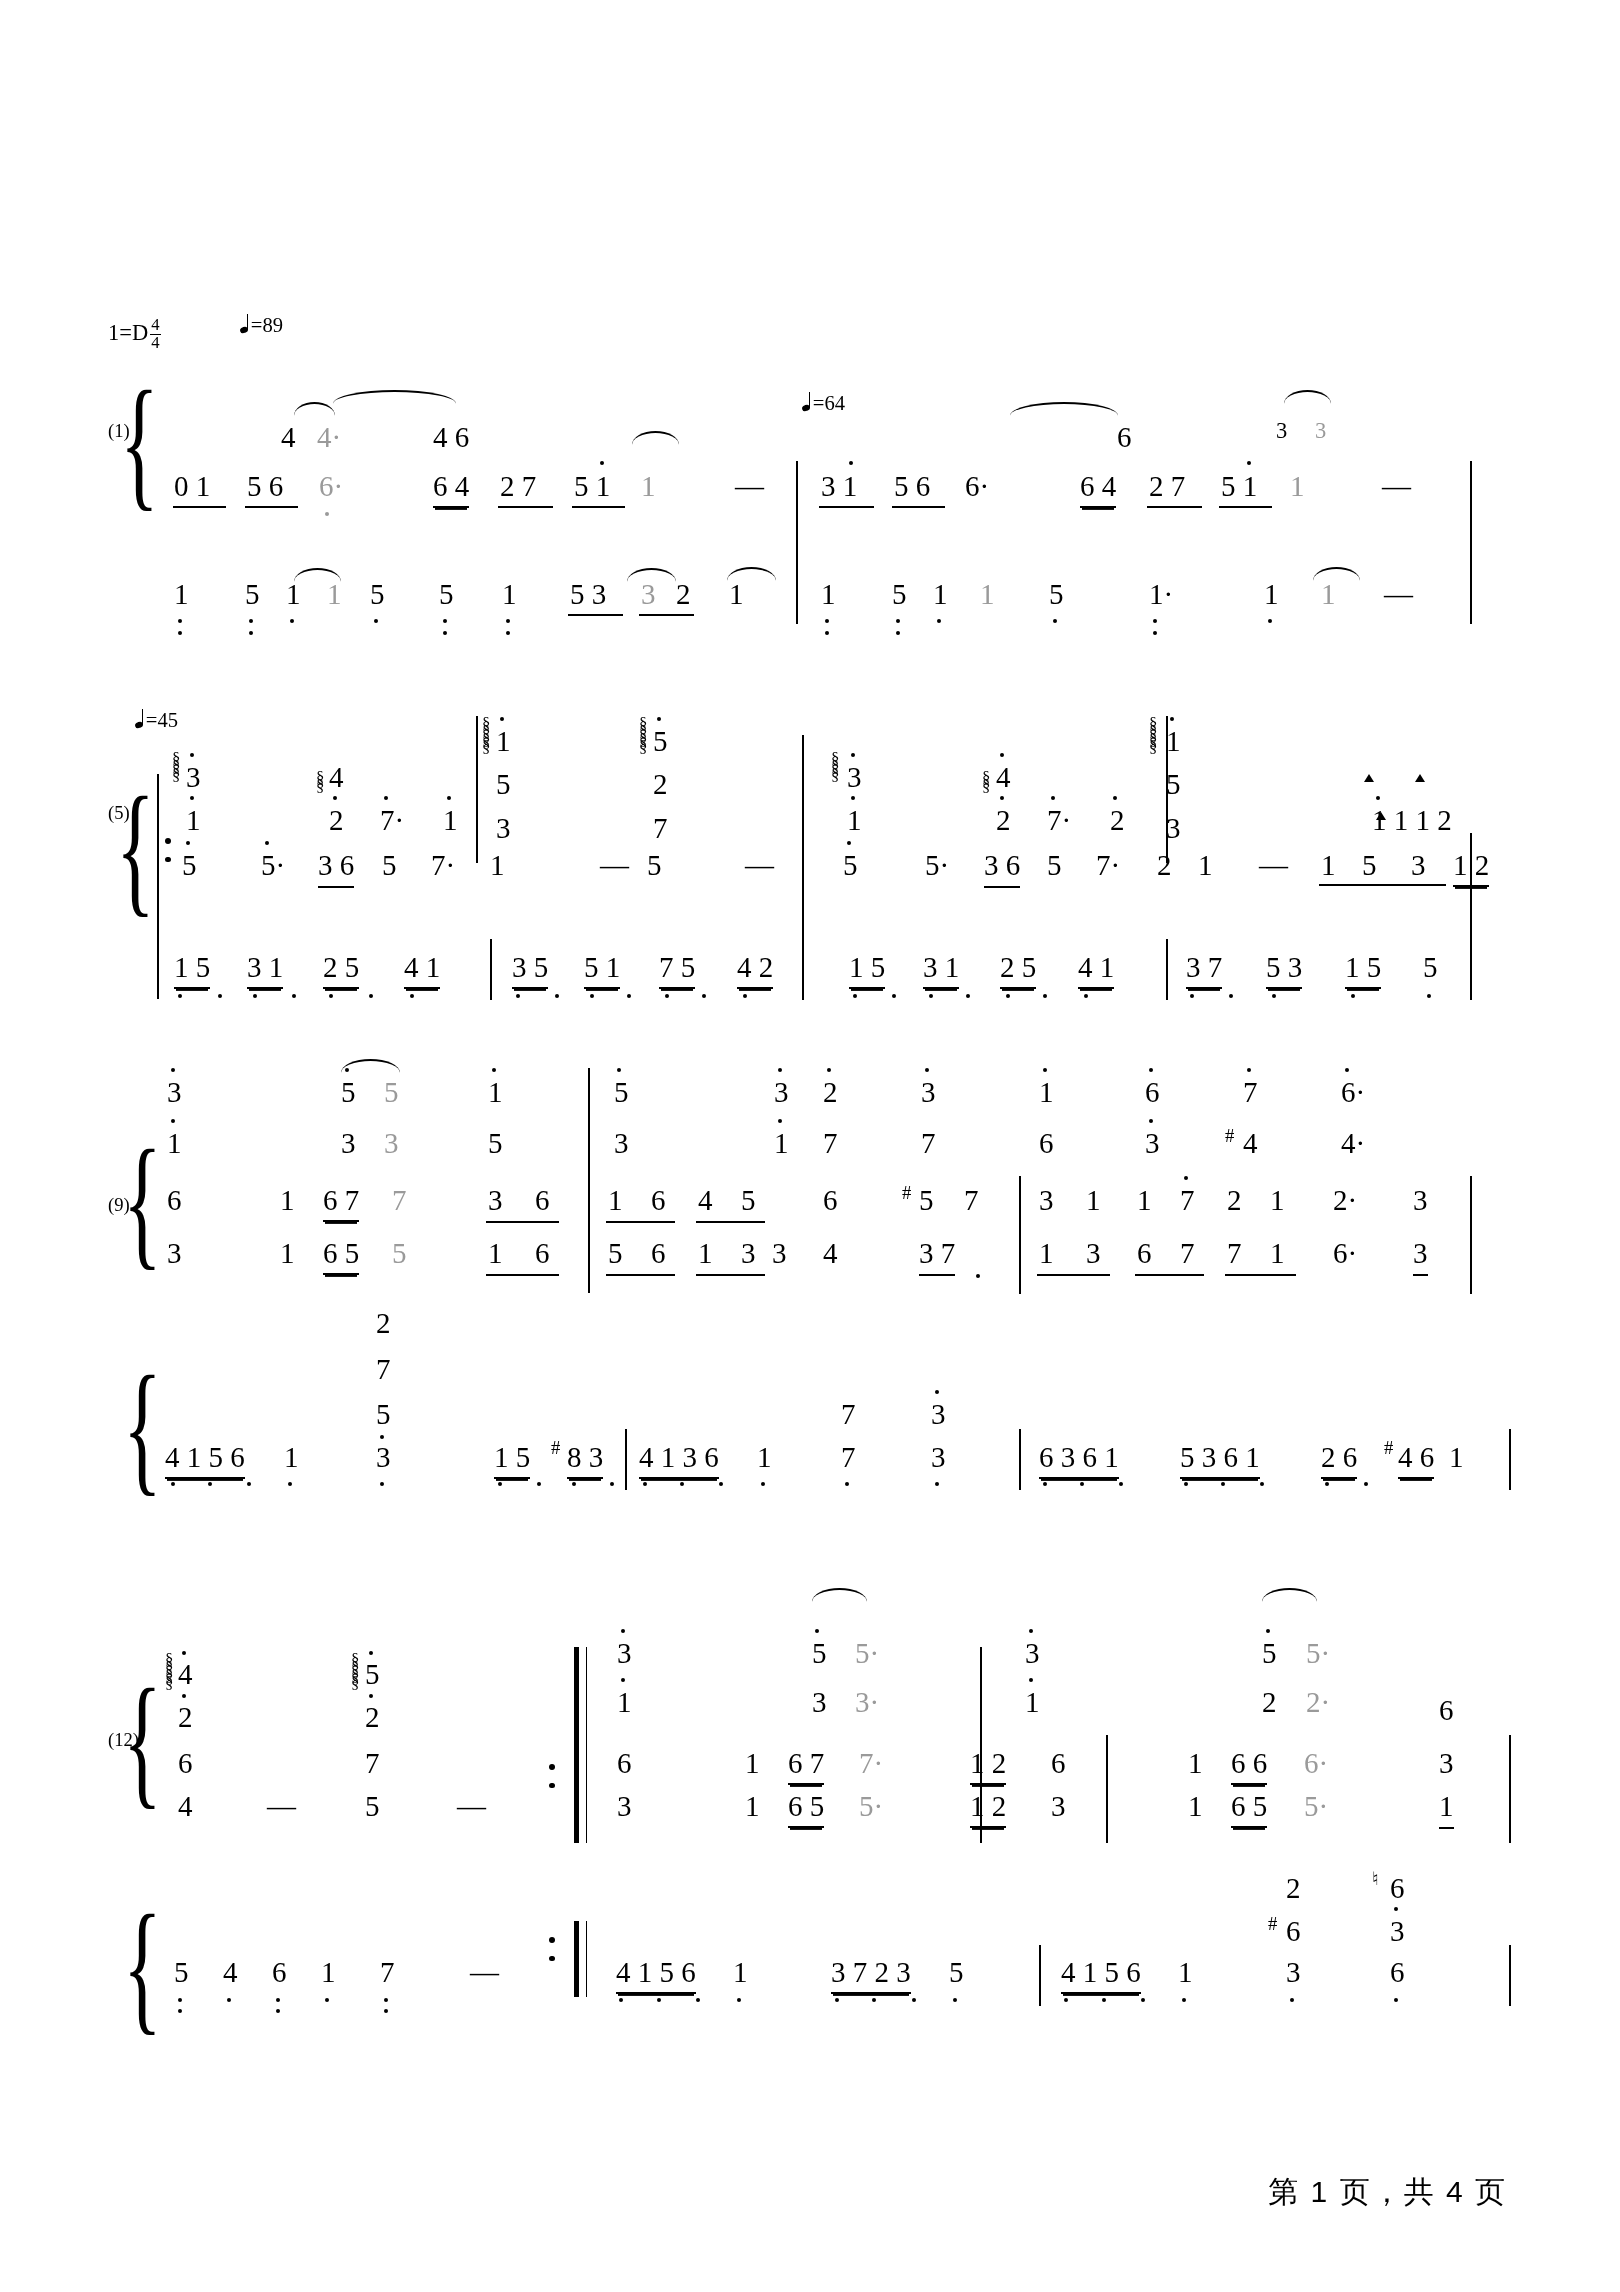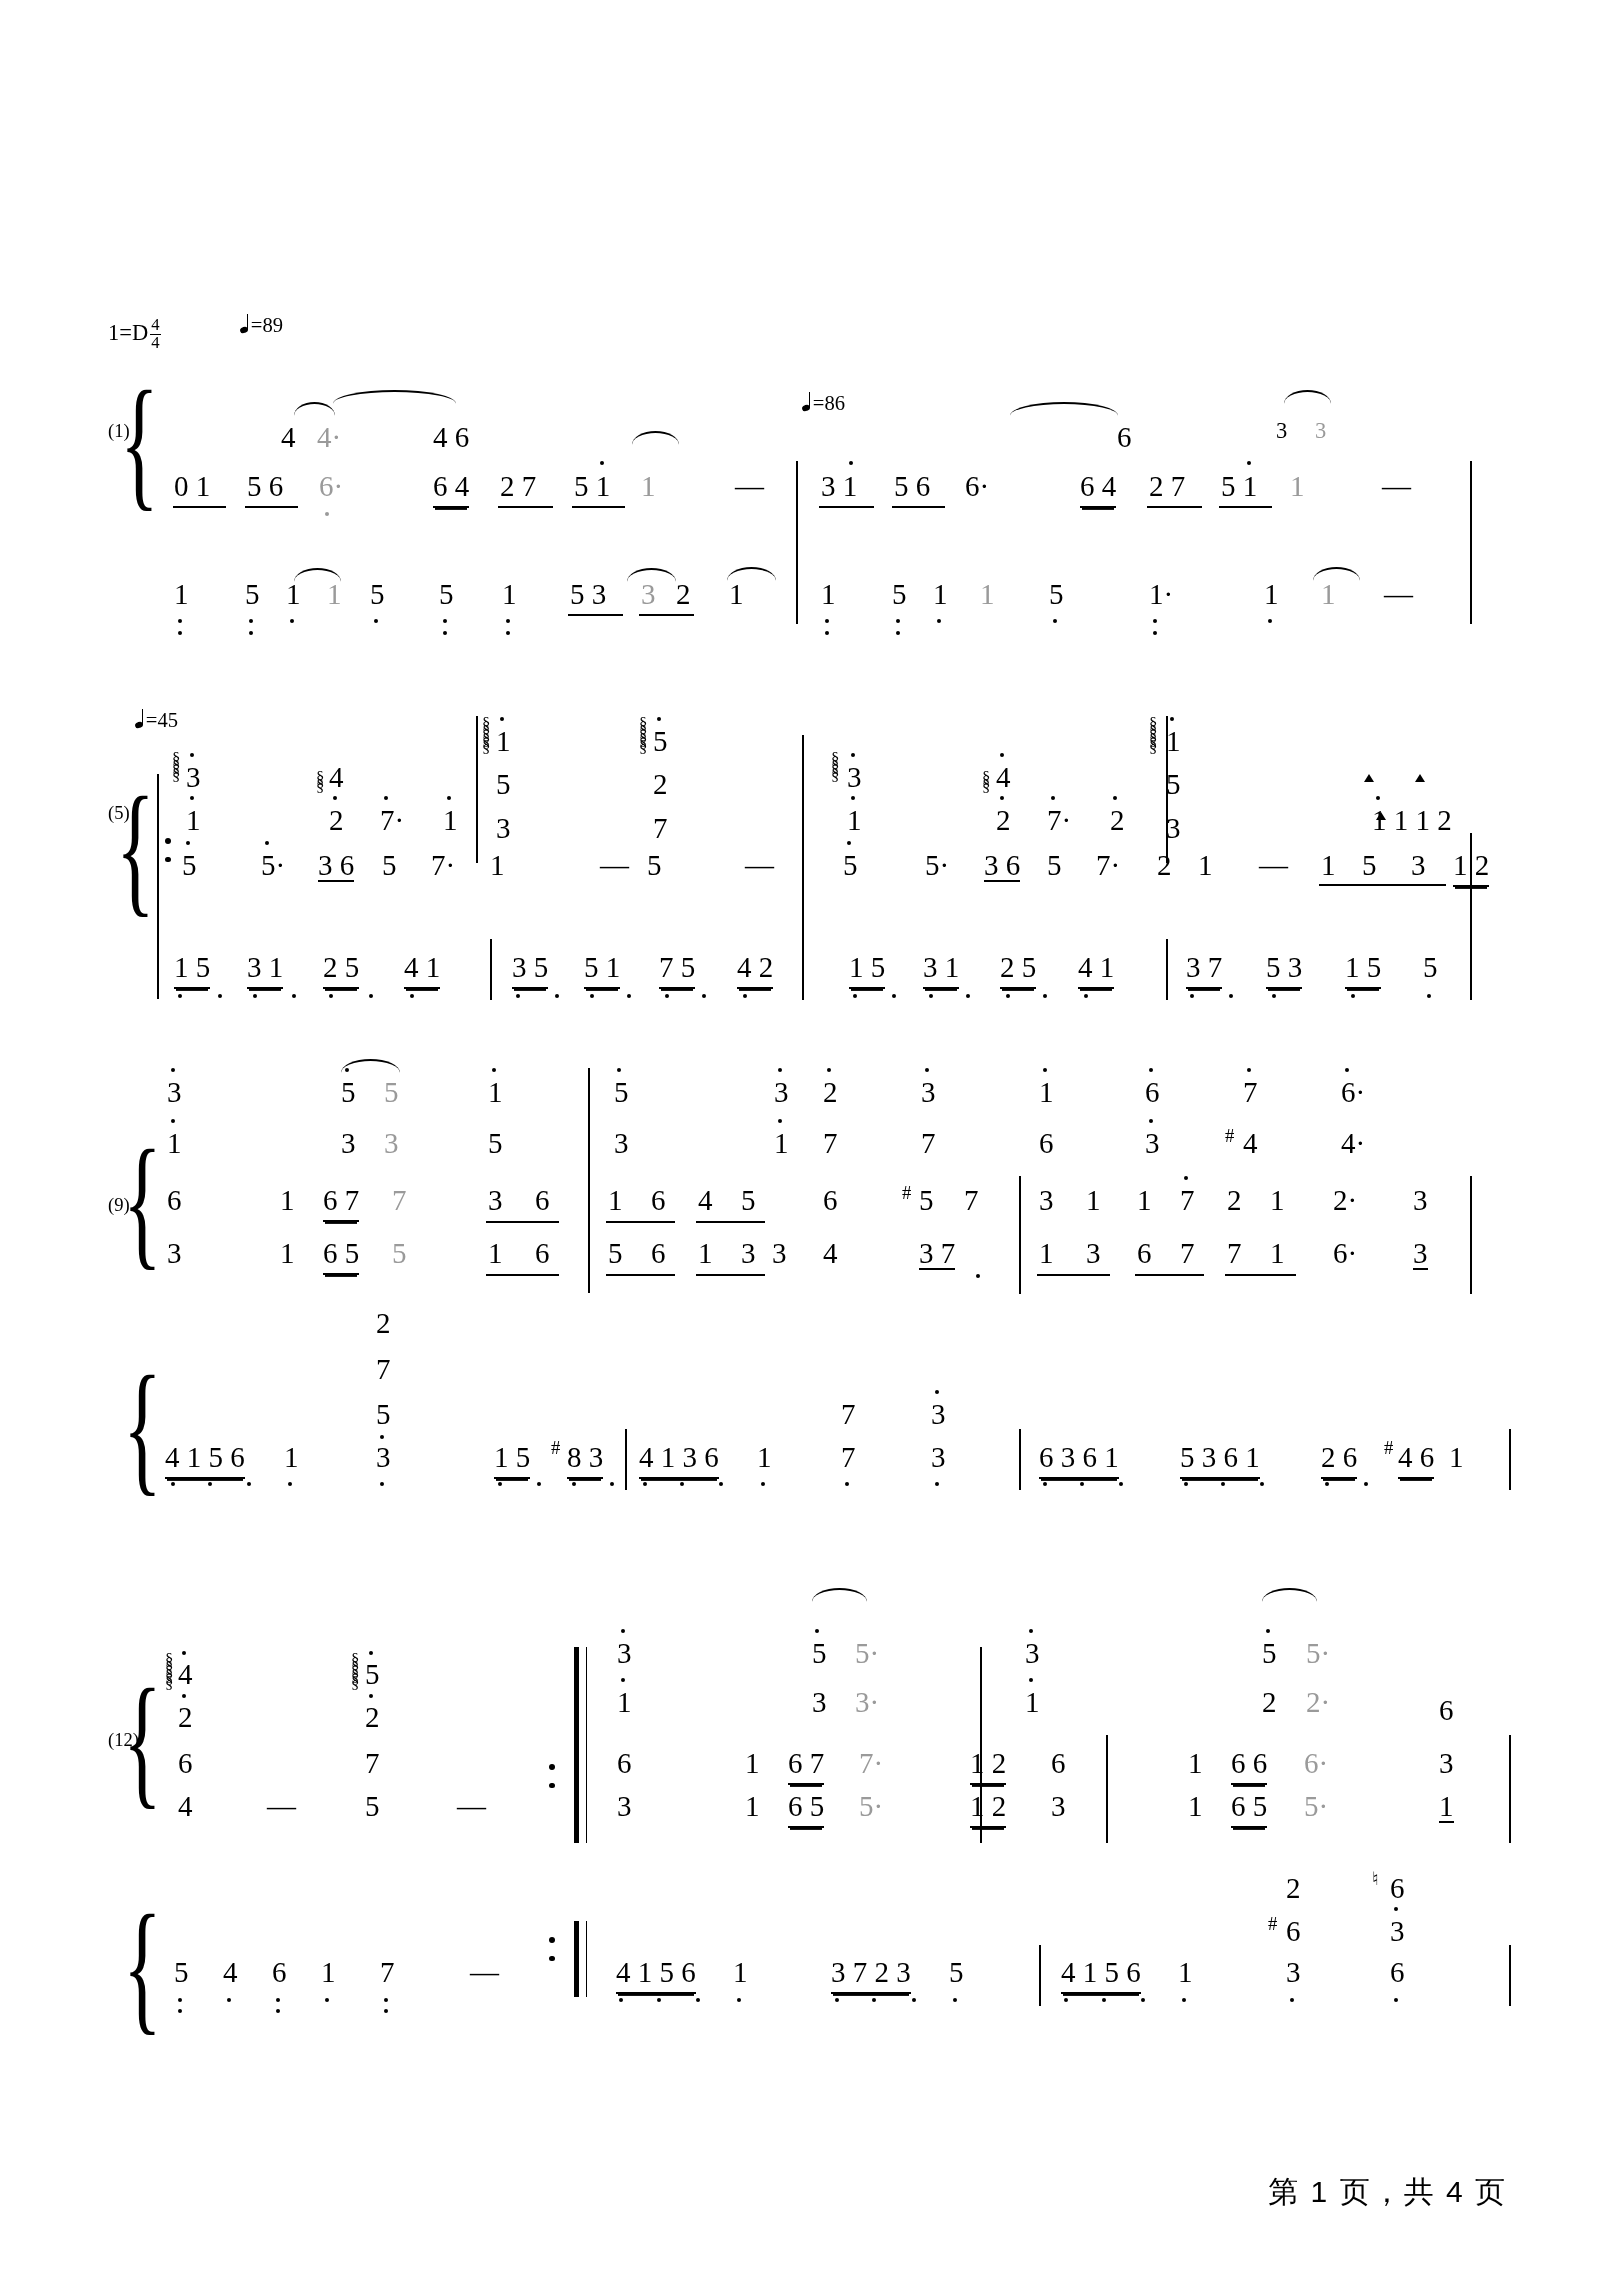--- a/index.html
+++ b/index.html
@@ -124,21 +124,21 @@
     position: absolute;
     font-family: "Liberation Serif", serif;
     font-size: 29px;
     line-height: 1;
     white-space: pre;
     color: #000;
   }
   .n.g { color: #9a9a9a; }
   .n.s { font-size: 22.5px; }
   .n.xs { font-size: 18.6px; }
-  .ul  { border-bottom: 2px solid #000; padding-bottom: 0; }
+  .ul  { border-bottom: 2px solid #000; padding-bottom: 6px; }
   .ul2 { border-bottom: 2px solid #000; padding-bottom: 4.9px; box-shadow: 0 3.9px 0 -2px #000; }
 
   .underline {
     position: absolute;
     height: 2px;
     background: #000;
   }
   .dot {
     position: absolute;
     width: 4.4px; height: 4.4px;
@@ -195,21 +195,21 @@
     <span class="frac">
       <span class="num">4</span>
       <span class="den">4</span>
     </span>
   </div>
 
   <div class="tempo" style="left:240px; top:314px;">
     <span class="qn"></span><span>=89</span>
   </div>
   <div class="tempo" style="left:802px; top:392px;">
-    <span class="qn"></span><span>=86</span>
+    <span class="qn"></span><span>=64</span>
   </div>
   <div class="tempo" style="left:135px; top:709px;">
     <span class="qn"></span><span>=45</span>
   </div>
 
   <div class="sysnum" style="left:108px; top:420px;">(1)</div>
   <div class="brace" style="left:120px; top:368px;">{</div>
 
   <div class="slur" style="left:294px; top:402px; width:41px;"></div>
   <div class="slur" style="left:333px; top:390px; width:123px;"></div>

